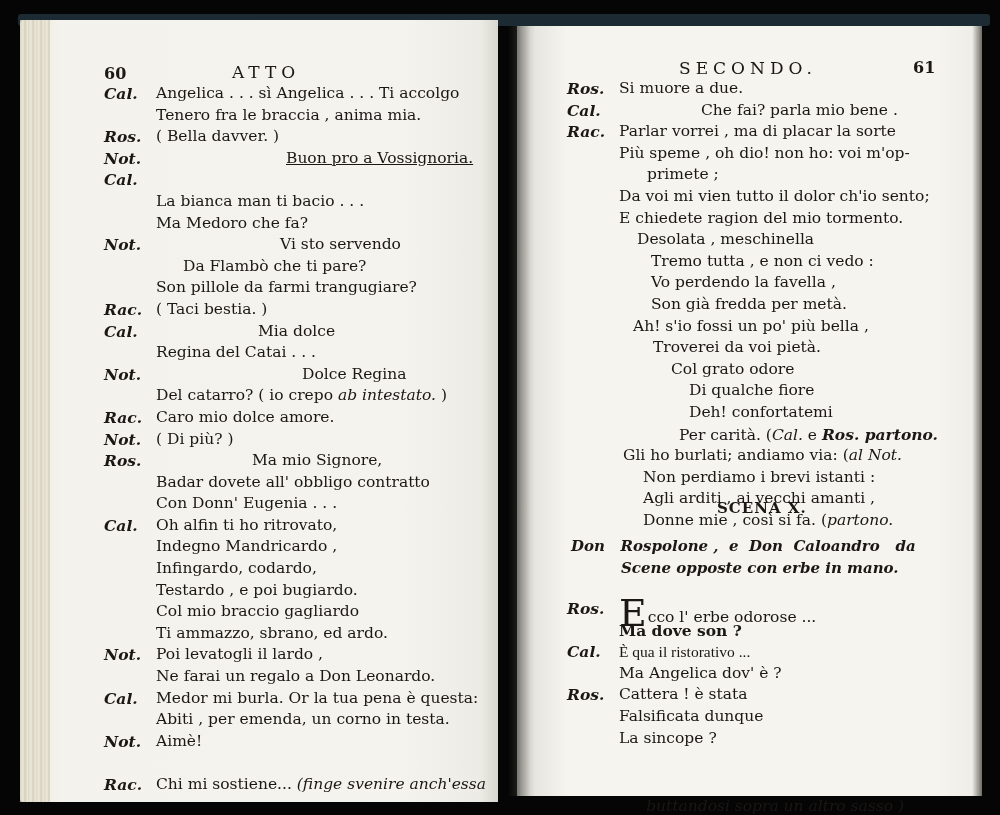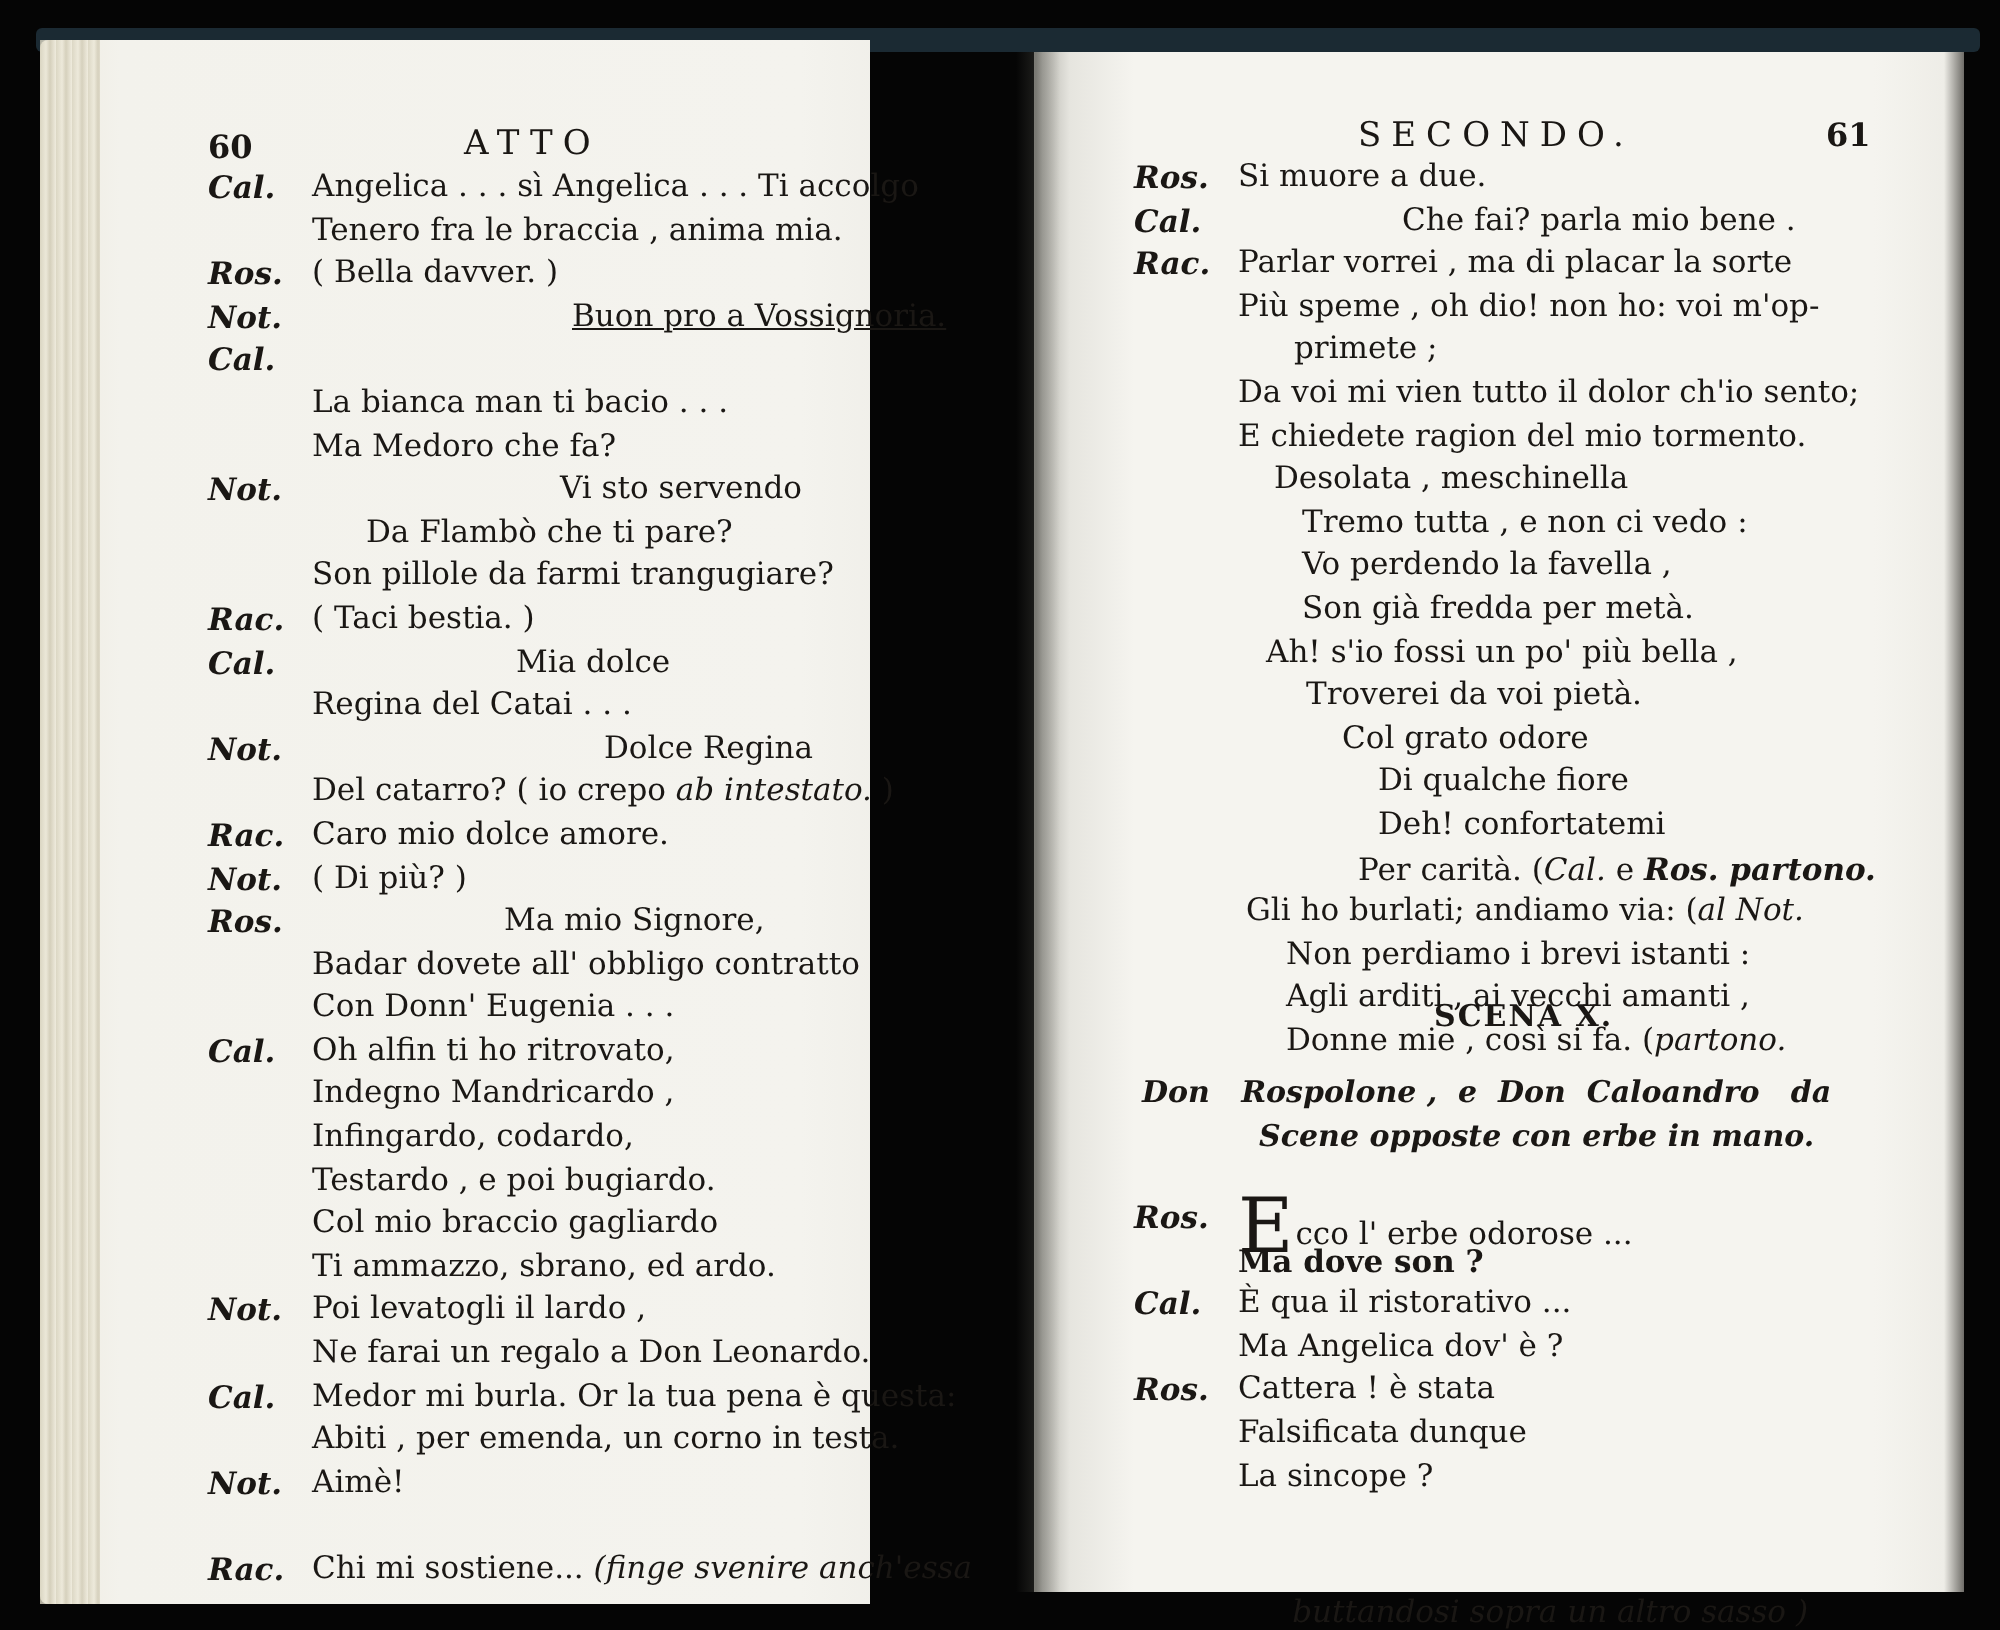--- a/index.html
+++ b/index.html
@@ -3,21 +3,21 @@
 <meta charset="utf-8">
 <style>
   html, body { margin:0; padding:0; }
   body {
     width:1000px; height:815px; background:#050505; position:relative; overflow:hidden;
     font-family:"DejaVu Serif", "Liberation Serif", serif; color:#1a1714;
   }
   .cover-top { position:absolute; left:18px; top:14px; width:972px; height:12px; background:#1b2a33; border-radius:3px; }
   .page { position:absolute; background:#f1f0ea; }
   .page.left {
-    left:20px; top:20px; width:415px; height:782px;
+    left:20px; top:20px; width:478px; height:782px;
     background: linear-gradient(to right, #e6e3d6 0px, #efece2 10px, #f3f2ec 40px, #f4f3ee 380px, #ecebe5 460px, #c9c8c0 490px, #8d8c86 497px);
     border-radius:4px 0 0 4px;
   }
   .page.left .edges {
     position:absolute; left:0; top:0; width:30px; height:100%;
     background: repeating-linear-gradient(to right, #d7d2bd 0px, #ece8d8 3px, #cfc9b3 5px, #efebdc 8px);
     opacity:.8;
   }
   .page.right {
     left:517px; top:26px; width:465px; height:770px;
@@ -235,33 +235,33 @@
       <div class="line">
         <span class="txt" style="left: 76px;">Agli arditi , ai vecchi amanti ,</span>
       </div>
       <div class="line">
         <span class="txt" style="left: 76px;">Donne mie , così si fa. (<span style="font-style: italic;">partono.</span></span>
       </div>
     </div>
   <div class="scene-title" style="left:200px; top:473px;">SCENA X.</div>
   <div class="text ital" style="left:54px; top:510px; font-weight:bold; font-size:15px;">
     <div class="line" style="white-space:pre;">Don   Rospolone ,  e  Don  Caloandro   da</div>
-    <div class="line" style="padding-left:50px;text-align:center;">Scene opposte con erbe in mano.</div>
+    <div class="line" style="padding-left:50px;">Scene opposte con erbe in mano.</div>
   </div>
   <div class="text" id="scene-text" style="left: 50px; top: 572px; width: 390px;">
       <div class="line">
         <span class="spk">Ros.</span>
         <span class="txt" style="left: 52px;"><span class="dropcap">E</span>cco l' erbe odorose ...</span>
       </div>
       <div class="line">
         <span class="txt" style="left: 52px; font-weight: bold;">Ma dove son ?</span>
       </div>
       <div class="line">
         <span class="spk">Cal.</span>
-        <span class="txt" style="left: 52px;">È qua il ristorativo ...</span>
+        <span class="txt" style="left: 52px; font-family: Liberation Serif, serif;">È qua il ristorativo ...</span>
       </div>
       <div class="line">
         <span class="txt" style="left: 52px;">Ma Angelica dov' è ?</span>
       </div>
       <div class="line">
         <span class="spk">Ros.</span>
         <span class="txt" style="left: 52px;">Cattera ! è stata</span>
       </div>
       <div class="line">
         <span class="txt" style="left: 52px;">Falsificata dunque</span>

